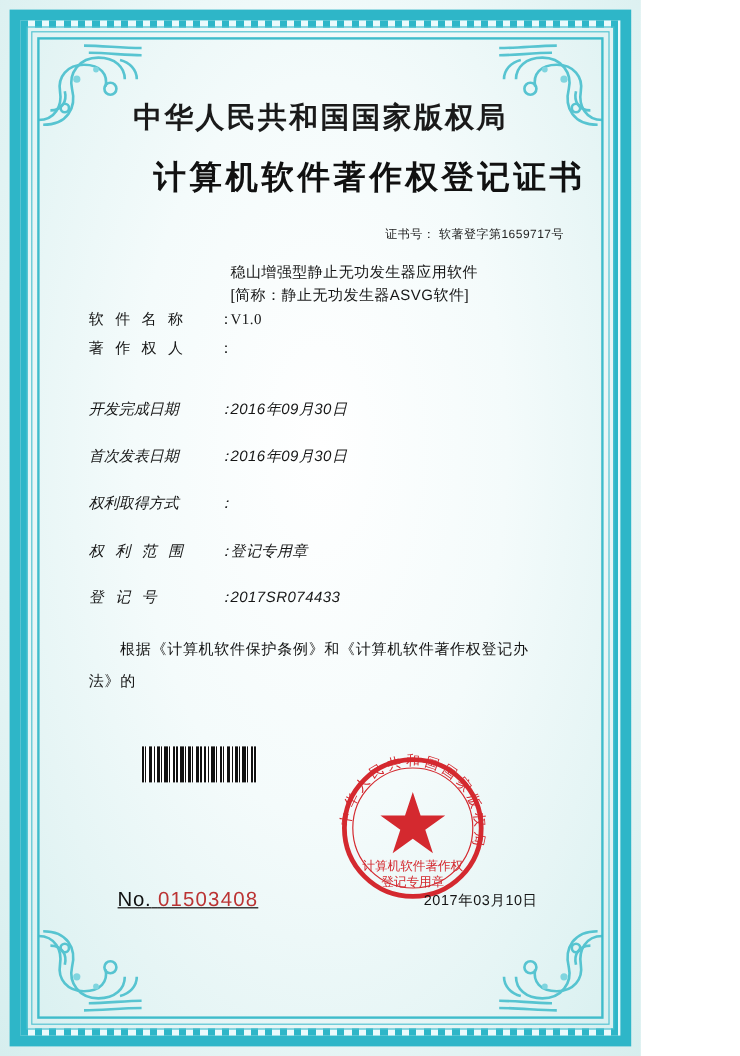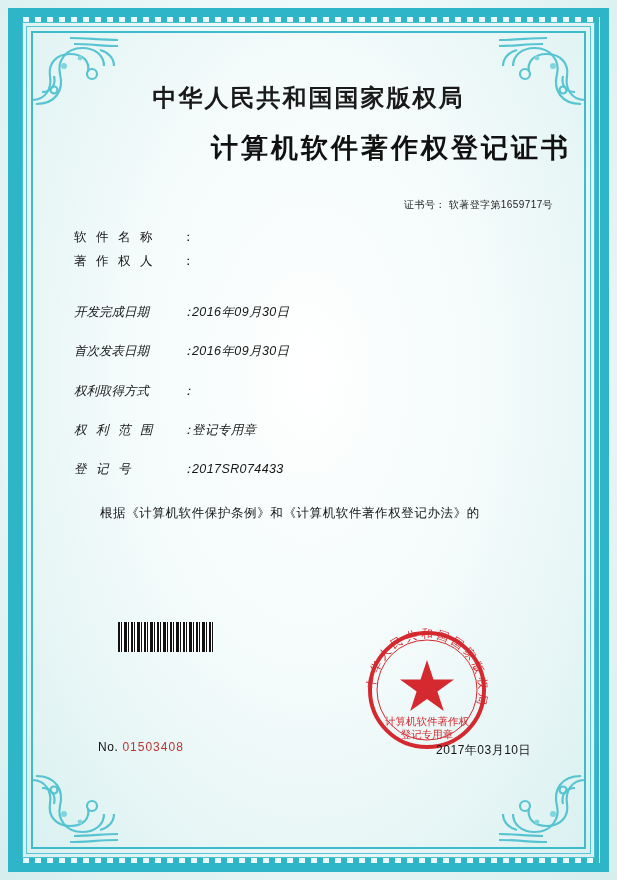--- a/index.html
+++ b/index.html
@@ -10,21 +10,21 @@
   body {
     width: 617px;
     height: 880px;
     font-family: "Liberation Sans", sans-serif;
     overflow: hidden;
   }
 
   
   .certificate {
     position: relative;
-    width: 617px;
+    width: 534px;
     height: 880px;
     background:
       radial-gradient(ellipse at 50% 42%, #ffffff 0%, #f4fbfb 45%, #e4f4f4 72%, #d6eeee 100%);
     box-sizing: border-box;
   }
 
   
   .border-outer {
     position: absolute;
     left: 8px; top: 8px; right: 8px; bottom: 8px;
@@ -92,21 +92,21 @@
     font-weight: bold;
     letter-spacing: 3px;
     color: #111111;
     margin-top: 16px;
   }
 
   .cert-no {
     text-align: right;
     font-size: 10px;
     color: #222;
-    margin-top: 32px;
+    margin-top: 22px;
     padding-right: 18px;
     letter-spacing: .4px;
   }
 
   
   .fields {
     margin-top: 16px;
     padding-left: 28px;
     padding-right: 14px;
   }
@@ -159,23 +159,24 @@
     width: 96px;
     height: 30px;
     background: repeating-linear-gradient(90deg,
       #111 0 2px, #fff 2px 3px, #111 3px 4px, #fff 4px 6px,
       #111 6px 9px, #fff 9px 10px, #111 10px 11px, #fff 11px 13px);
   }
   .barcode-no {
     position: absolute;
     left: 52px;
     top: 688px;
-    font-size: 12px;
+    font-size: 17px;
     color: #111;
     letter-spacing: .6px;
+    text-decoration: underline;
   }
   .barcode-no .num { color: #b33; letter-spacing: 1px; }
 
   
   .seal {
     position: absolute;
     right: 78px;
     top: 572px;
     width: 132px;
     height: 132px;
@@ -278,20 +279,25 @@
     <div class="title-main">中华人民共和国国家版权局</div>
     <div class="title-sub">计算机软件著作权登记证书</div>
 
     <div class="cert-no">证书号：  软著登字第1659717号</div>
 
     <div class="fields">
 
       <div class="row">
         <span class="label">软 件 名 称</span>
         <span class="colon">：</span>
+        <span class="value">
+          <span class="sub-line">稳山增强型静止无功发生器应用软件</span>
+          <span class="sub-line">[简称：静止无功发生器ASVG软件]</span>
+          <span class="ver-line">V1.0</span>
+        </span>
       </div>
 
       <div class="row">
         <span class="label">著 作 权 人</span>
         <span class="colon">：</span>
       </div>
 
       <div class="gap-a"></div>
 
       <div class="spaced-rows">

